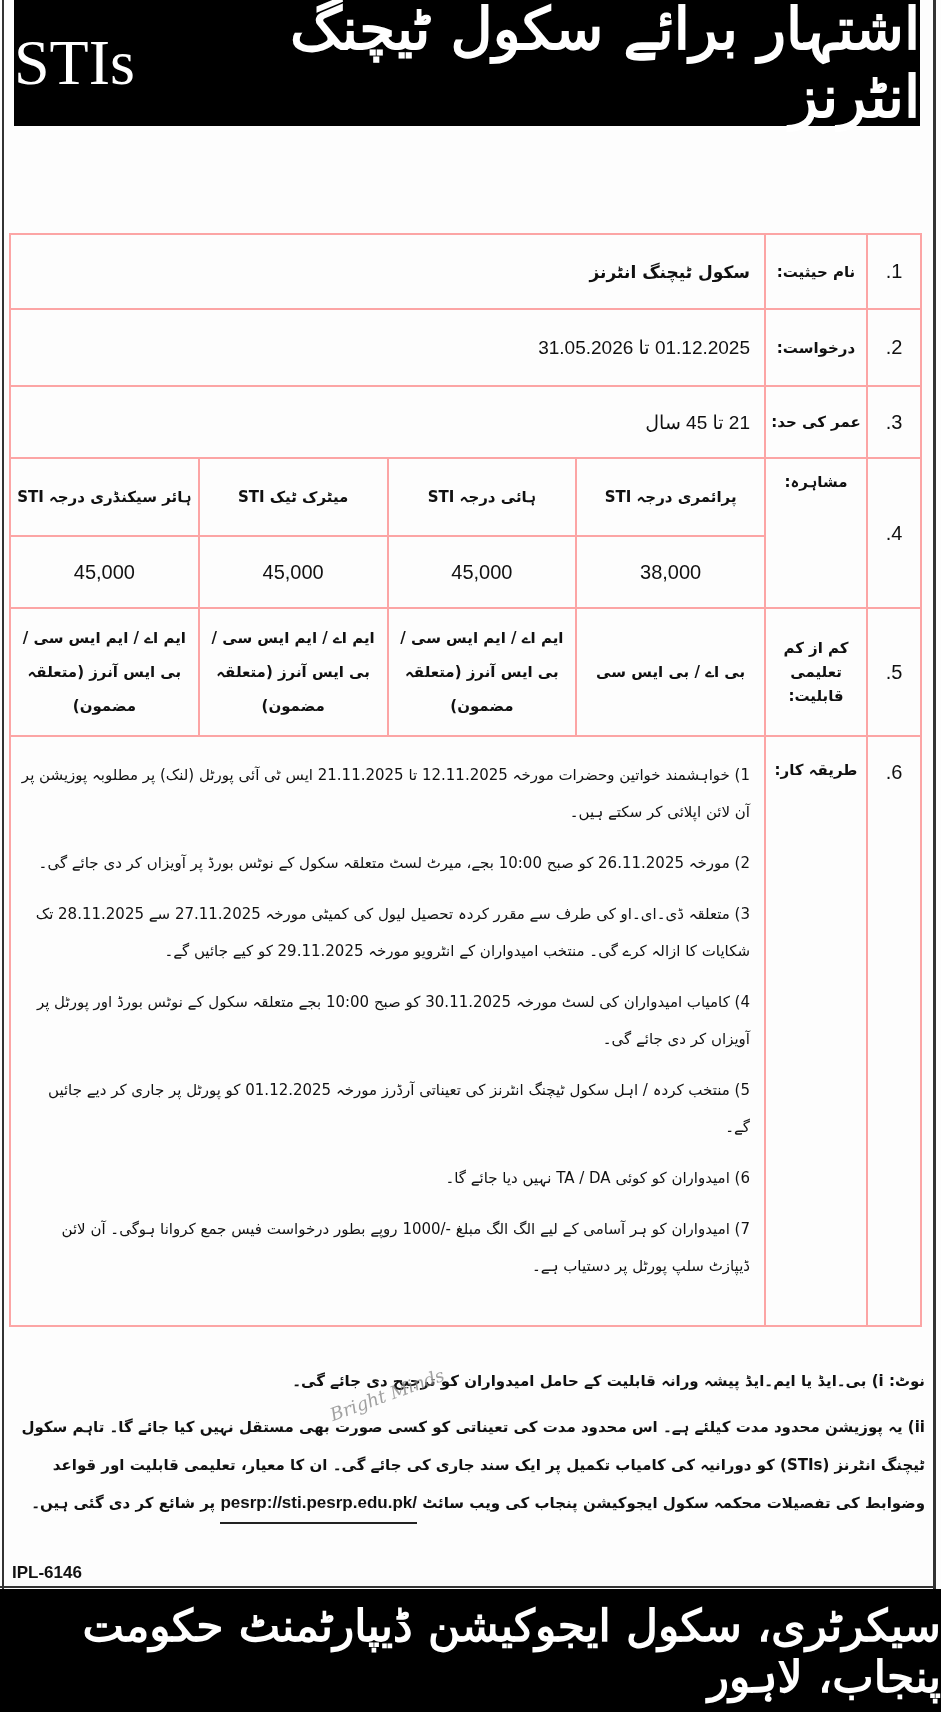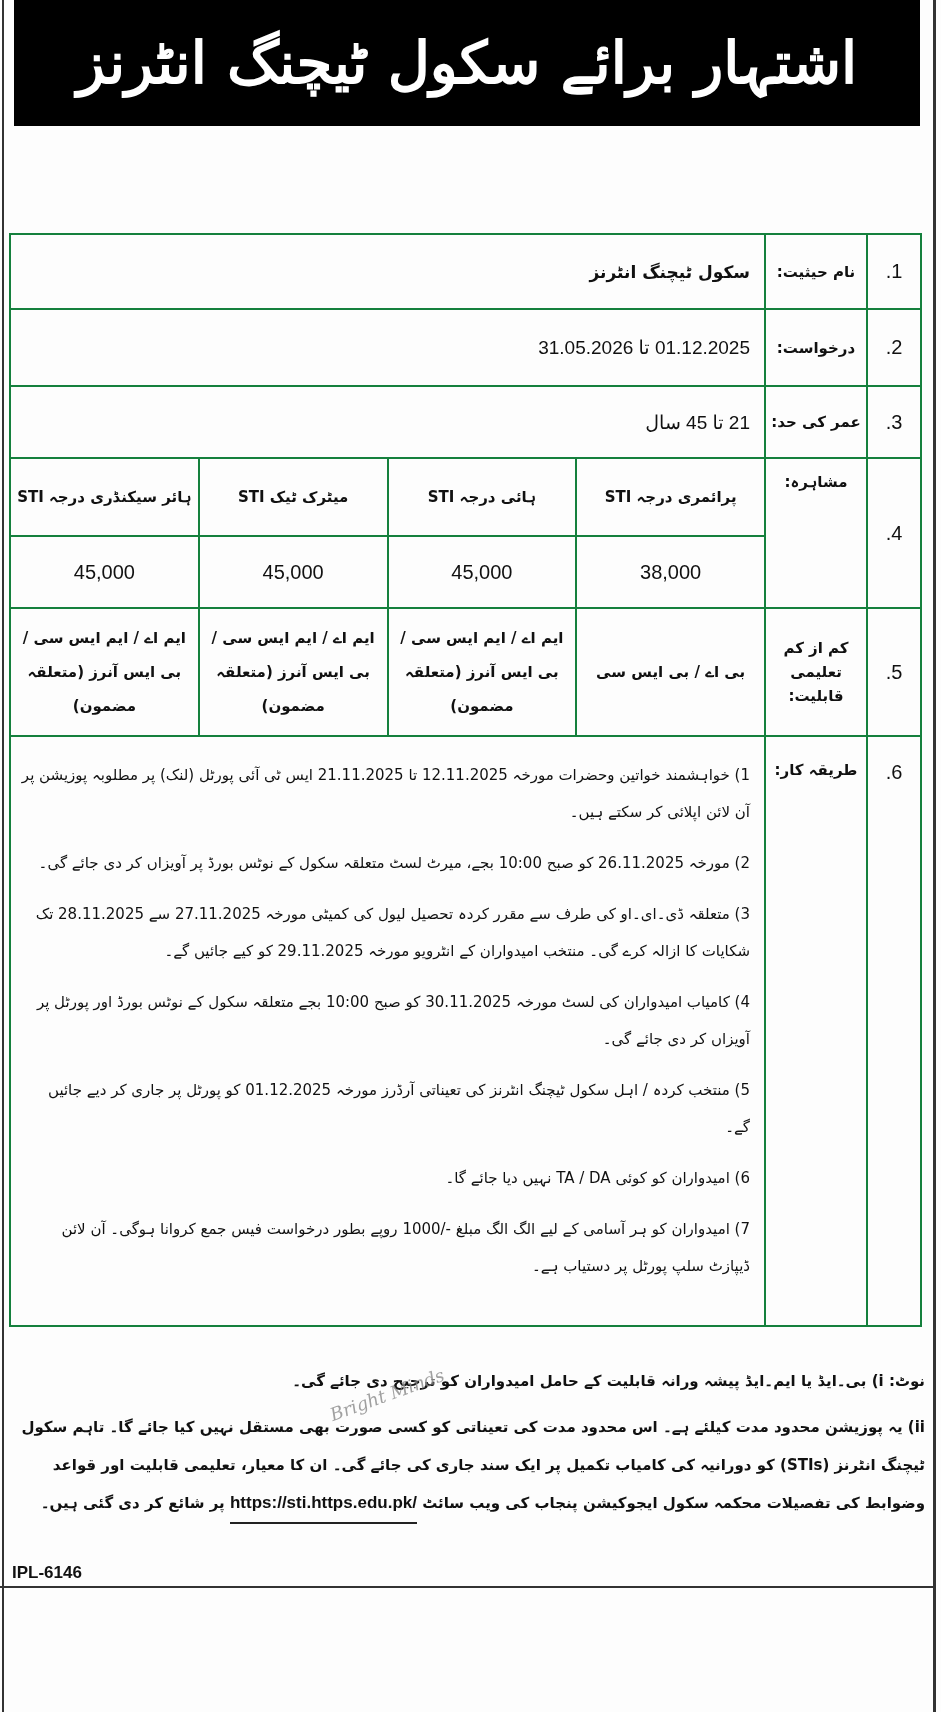--- a/index.html
+++ b/index.html
@@ -10,21 +10,21 @@
 
   .title-bar { position: absolute; left: 14px; top: 0; width: 906px; height: 126px; background: #000; color: #fff;
                display: flex; align-items: center; justify-content: center; direction: rtl; }
   .title-bar .urdu { font-family: "DejaVu Serif", serif; font-size: 58px; font-weight: bold; letter-spacing: 1px; }
   .title-bar .latin { font-family: "Liberation Serif", serif; font-size: 64px; font-weight: normal; margin-right: 14px; direction: ltr; }
 
   .intro { position: absolute; left: 10px; top: 140px; width: 915px; direction: rtl; text-align: right;
            font-family: "DejaVu Sans", sans-serif; font-size: 17px; line-height: 38px; font-weight: bold; }
 
   table.main { position: absolute; left: 9px; top: 233px; width: 913px; border-collapse: collapse; direction: rtl; table-layout: fixed; }
-  table.main td { border: 2px solid #15803d; text-align: center; vertical-align: middle; padding: 0; font-size: 16px; }
+  table.main td { border: 2px solid #fca5a5; text-align: center; vertical-align: middle; padding: 0; font-size: 16px; }
   .num { width: 52px; font-family: "Liberation Sans", sans-serif; font-size: 20px !important; }
   .lbl { width: 100px; font-weight: bold; font-size: 15px !important; }
   .val { text-align: right !important; padding-right: 14px !important; font-weight: bold; font-size: 17px !important; }
   .date { font-family: "Liberation Sans Narrow", "Liberation Sans", sans-serif; font-size: 19px; font-weight: normal; }
   .sal-head { font-weight: bold; font-size: 15px !important; height: 76px; }
   .sal-val { font-family: "Liberation Sans", sans-serif; font-size: 20px !important; height: 70px; }
   .qual { font-weight: bold; font-size: 15px !important; line-height: 34px; height: 126px; }
   .proc { text-align: right !important; vertical-align: top !important; padding: 20px 14px 10px 10px !important; font-weight: normal; font-size: 15px !important; line-height: 37px; }
   .proc p { margin: 0 0 14px 0; }
   .proc-lbl { vertical-align: top !important; padding-top: 24px !important; }
@@ -43,20 +43,21 @@
   .footer-bar span { font-family: "DejaVu Serif", serif; font-size: 44px; font-weight: bold; letter-spacing: 1px; }
 </style>
 </head>
 <body>
 
 <div class="page">
   <div class="outer-frame"></div>
 
   <div class="title-bar">
     <span class="urdu">اشتہار برائے سکول ٹیچنگ انٹرنز</span>
+    <span class="latin">STIs</span>
   </div>
 
 
   <table class="main">
     <tbody>
         <tr style="height:75px">
       <td class="num">1.</td>
       <td class="lbl">نام حیثیت:</td>
       <td class="val" colspan="4">سکول ٹیچنگ انٹرنز</td>
     </tr>
@@ -108,23 +109,26 @@
         <p>7) امیدواران کو ہر آسامی کے لیے الگ الگ مبلغ -/1000 روپے بطور درخواست فیس جمع کروانا ہوگی۔ آن لائن ڈیپازٹ سلپ پورٹل پر دستیاب ہے۔</p>
       </td>
     </tr>
   </tbody>
     </table>
 
   <div class="notes">
     <p>نوٹ: i) بی۔ایڈ یا ایم۔ایڈ پیشہ ورانہ قابلیت کے حامل امیدواران کو ترجیح دی جائے گی۔</p>
     <p>
       <span>ii) یہ پوزیشن محدود مدت کیلئے ہے۔ اس محدود مدت کی تعیناتی کو کسی صورت بھی مستقل نہیں کیا جائے گا۔ تاہم سکول ٹیچنگ انٹرنز (STIs) کو دورانیہ کی کامیاب تکمیل پر ایک سند جاری کی جائے گی۔ ان کا معیار، تعلیمی قابلیت اور قواعد وضوابط کی تفصیلات محکمہ سکول ایجوکیشن پنجاب کی ویب سائٹ</span>
-      <span class="link">https://sti.https.edu.pk/</span>
+      <span class="link">pesrp://sti.pesrp.edu.pk/</span>
       <span>پر شائع کر دی گئی ہیں۔</span>
     </p>
   </div>
 
   <div class="watermark">Bright Minds</div>
 
   <div class="ref">IPL-6146</div>
   <div class="ref-rule"></div>
 
+  <div class="footer-bar">
+    <span>سیکرٹری، سکول ایجوکیشن ڈیپارٹمنٹ حکومت پنجاب، لاہور</span>
+  </div>
 </div>
 
 </body></html>

